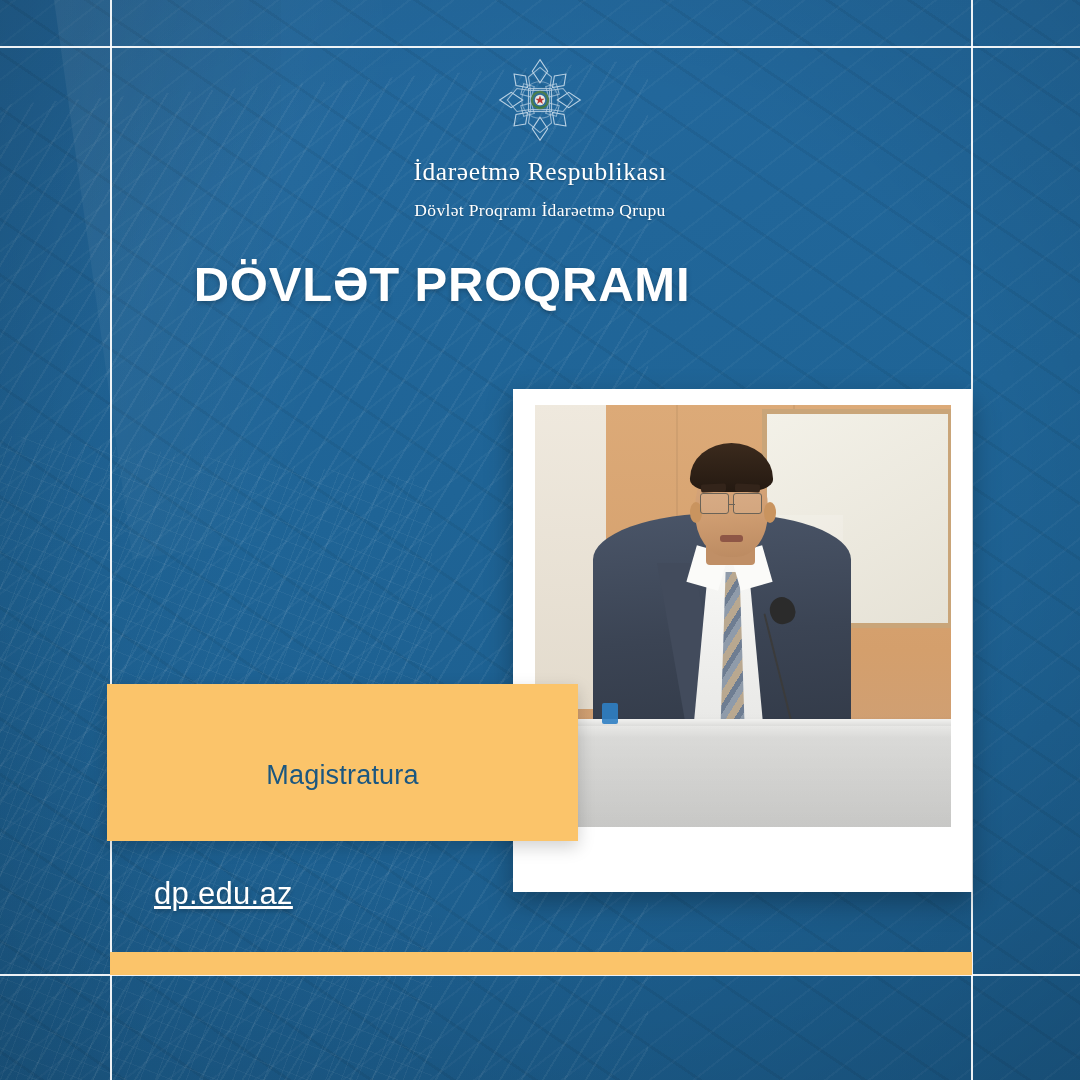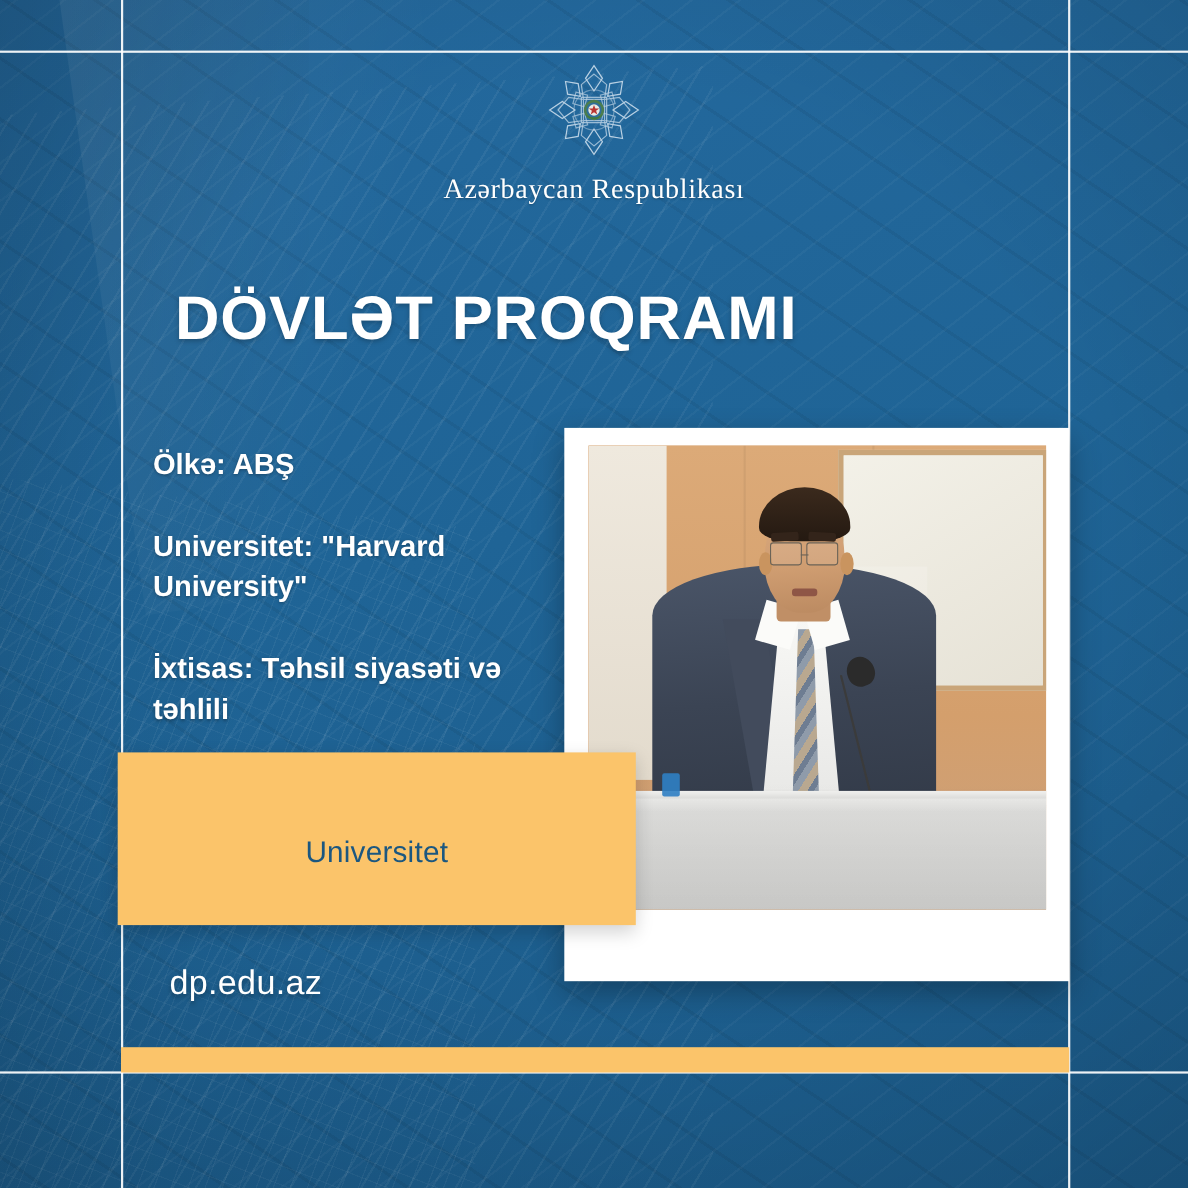--- a/index.html
+++ b/index.html
@@ -93,21 +93,21 @@
     margin-top:13px;text-align:center;color:#ffffff;
     font-family:"Liberation Serif", serif;
     font-size:17.5px;letter-spacing:.35px;
     text-shadow:0 1px 2px rgba(0,0,0,.25);
   }
 
   
   .title{
     position:absolute;left:0;top:253px;width:884px;
     text-align:center;color:#ffffff;
-    font-size:56px;font-weight:700;letter-spacing:.8px;line-height:1.27;
+    font-size:49px;font-weight:700;letter-spacing:.8px;line-height:1.27;
     text-shadow:0 2px 5px rgba(0,0,0,.25);
   }
 
   
   .details{
     position:absolute;left:139px;top:404px;width:372px;
     color:#ffffff;font-size:26.5px;font-weight:600;line-height:1.42;
     text-shadow:0 1px 3px rgba(0,0,0,.30);
   }
   .details p{margin:0 0 36px 0;}
@@ -240,20 +240,21 @@
   .degree{
     color:#1b5780;font-size:27px;font-weight:400;letter-spacing:.2px;
     text-align:center;margin-top:26px;
   }
 
   
   .url{
     position:absolute;left:154px;top:876px;
     color:#ffffff;font-size:31px;font-weight:500;letter-spacing:.3px;
     text-shadow:0 2px 4px rgba(0,0,0,.28);
+    text-decoration:underline;
   }
 
   
   .bottom-bar{
     position:absolute;left:110px;top:952px;width:862px;height:23px;
     background:#fbc46a;
   }
 </style>
 </head>
 <body>
@@ -308,34 +309,30 @@
       <g>
         <circle cx="50" cy="50" r="9.6" fill="#4f7f4a"></circle>
         <circle cx="50" cy="50" r="7.2" fill="#2f6f9a"></circle>
         <circle cx="50" cy="50" r="5.4" fill="#f4f1e8"></circle>
         <path d="M50 45.2 L51.3 48.6 L54.9 48.6 L52 50.8 L53.1 54.2 L50 52.1 L46.9 54.2 L48 50.8 L45.1 48.6 L48.7 48.6 Z" fill="#c2342e"></path>
         <path d="M41 54 q9 6 18 0 q-9 9 -18 0 Z" fill="#3f7a3a"></path>
       </g>
     </svg>
 
     <div class="ministry">
-      <div class="ministry-line lg">Azərbaycan Respublikası</div>
+      <div class="ministry-line lg">İdarəetmə Respublikası</div>
     </div>
 
+    <div class="group">Dövlət Proqramı İdarəetmə Qrupu</div>
   </div>
 
   <div class="title">
     <div>DÖVLƏT PROQRAMI</div>
   </div>
 
-  <div class="details">
-    <p>Ölkə: ABŞ</p>
-    <p>Universitet: "Harvard University"</p>
-    <p> İxtisas: Təhsil siyasəti və təhlili</p>
-  </div>
 
   <div class="photo-card">
     <div class="photo">
       <div class="ph-wall"></div>
       <div class="ph-wall-seam"></div>
       <div class="ph-wall-seam2"></div>
       <div class="ph-leftwall"></div>
       <div class="ph-frame">
         <div class="ph-frame-in"></div>
       </div>
@@ -363,20 +360,20 @@
       <div class="ph-mic-head"></div>
 
       <div class="ph-podium-top"></div>
       <div class="ph-podium"></div>
       <div class="ph-bottle"></div>
       <div class="ph-grad"></div>
     </div>
   </div>
 
   <div class="name-banner">
-    <div class="degree">Universitet</div>
+    <div class="degree">Magistratura</div>
   </div>
 
   <div class="url">dp.edu.az</div>
 
   <div class="bottom-bar"></div>
 
 </div>
 
 </body></html>

